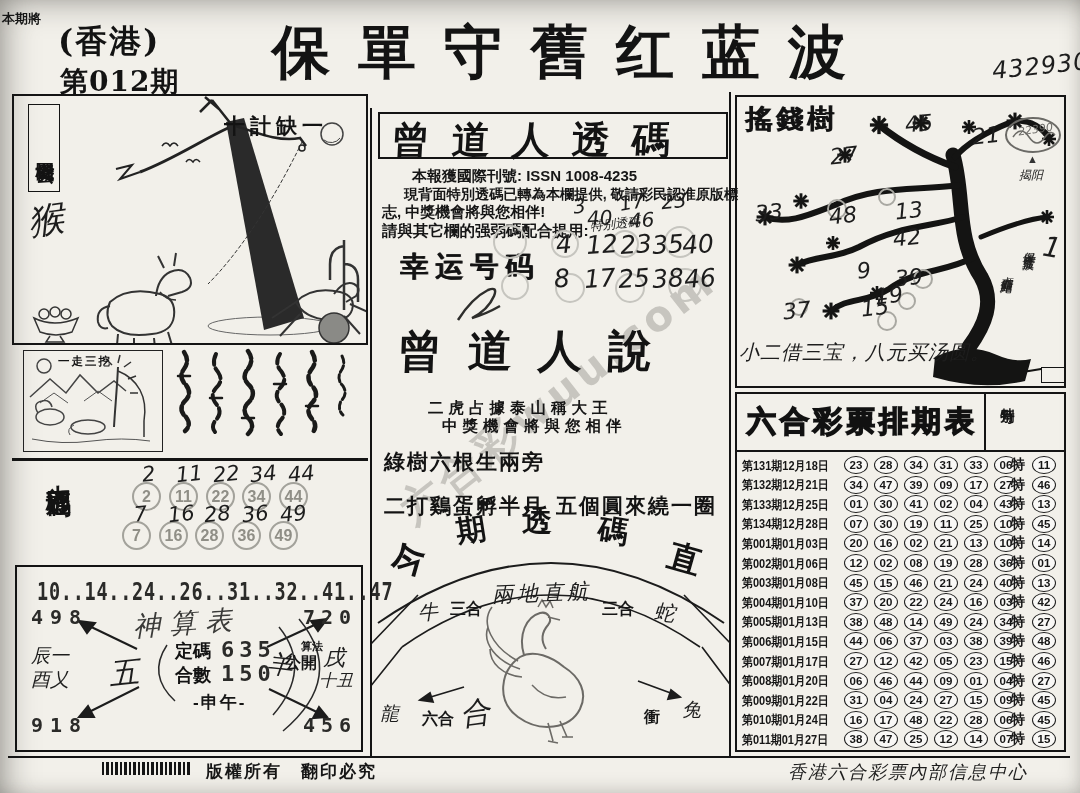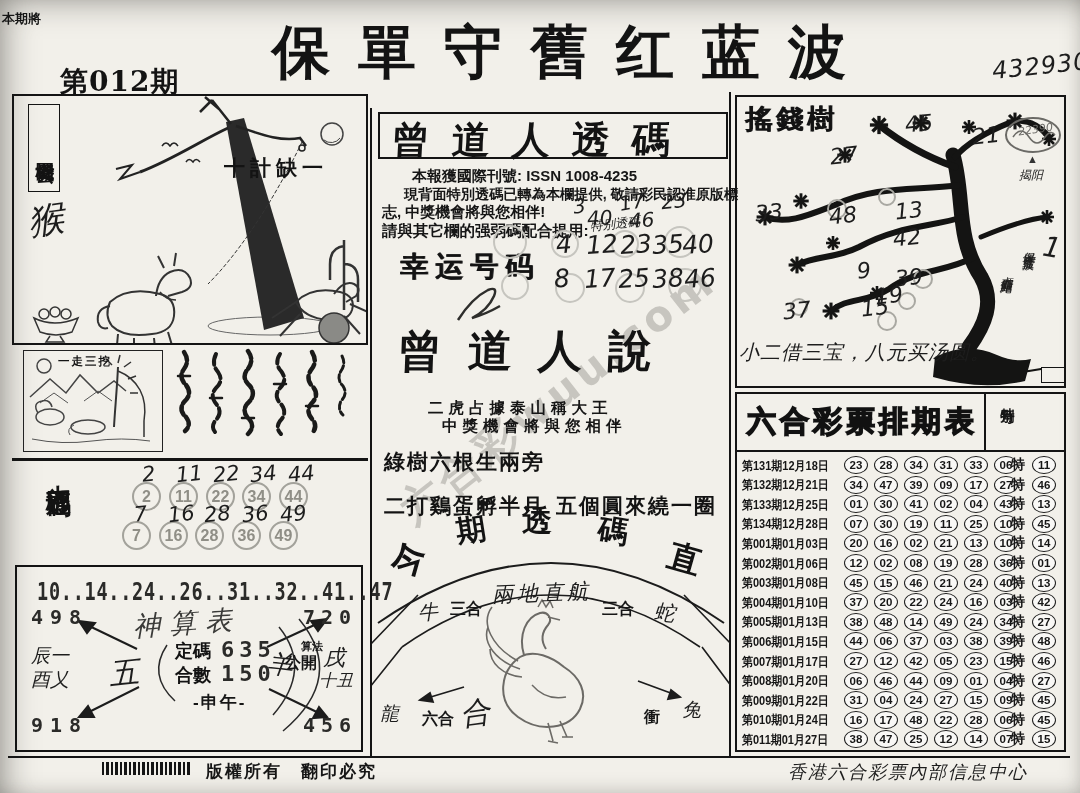--- a/index.html
+++ b/index.html
@@ -21,20 +21,21 @@
       font:bold 16px "Liberation Sans",sans-serif;line-height:25px;text-align:center;}
   .wm{color:rgba(116,114,108,.34);font-family:"DejaVu Sans",sans-serif;font-weight:bold;}
   svg{display:block;}
 </style>
 </head>
 <body>
 
 <div id="page">
 
   <div class="abs hei nowrap" style="left:2px;top:10px;font-size:13px;">本期將</div>
+  <div class="abs brush nowrap" style="left:58px;top:20px;font-size:32px;letter-spacing:2px;">(香港)</div>
   <div class="abs brush nowrap" style="left:60px;top:63px;font-size:28px;letter-spacing:1px;">第012期</div>
   <div class="abs brush nowrap" style="left:272px;top:14px;font-size:58px;letter-spacing:28px;">保單守舊红蓝波</div>
   <div class="abs hw nowrap" style="left:992px;top:52px;font-size:24px;transform:rotate(-6deg);letter-spacing:1px;">432930</div>
 
   <div class="abs wm nowrap" style="left:388px;top:492px;font-size:42px;letter-spacing:5px;transform:rotate(-38deg);transform-origin:0 0;">六合彩wuu.com</div>
 
   <div class="abs box" style="left:12px;top:94px;width:356px;height:251px;">
     <svg class="abs" style="left:0;top:0;" width="352" height="247" viewBox="0 0 352 247">
       <ellipse cx="256" cy="230" rx="62" ry="9" fill="none" stroke="#666" stroke-width="1"></ellipse>
       <path d="M212,26 L230,22 L290,222 L250,234 Z" fill="#2a2a2a"></path>
@@ -68,21 +69,21 @@
       <g stroke="#333" stroke-width="1.5" fill="none">
         <path d="M20,222 q20,10 44,0 l-6,14 q-16,6 -32,0 Z"></path>
         <circle cx="30" cy="218" r="5"></circle>
           <circle cx="41" cy="216" r="5"></circle>
           <circle cx="52" cy="218" r="5"></circle>
         <path d="M36,240 l-4,6 h18 l-4,-6"></path>
       </g>
     </svg>
     <div class="abs brush vtext" style="left:14px;top:8px;width:30px;height:86px;border:1.6px solid #141414;font-size:19px;text-align:center;">玄機圖</div>
     <div class="abs hw" style="left:14px;top:100px;font-size:36px;transform:rotate(-8deg);">猴</div>
-    <div class="abs brush nowrap" style="left:210px;top:16px;font-size:21px;letter-spacing:5px;margin-top:42px;">十計缺一</div>
+    <div class="abs brush nowrap" style="left:210px;top:16px;font-size:21px;letter-spacing:5px;">十計缺一</div>
   </div>
 
   <div class="abs" style="left:23px;top:350px;width:140px;height:102px;border:1.6px solid #222;box-sizing:border-box;">
     <svg class="abs" style="left:0;top:0;" width="136" height="98" viewBox="0 0 136 98">
       <circle cx="20" cy="15" r="7" fill="none" stroke="#444" stroke-width="1.5"></circle>
       <path d="M6,46 L26,28 L42,42 L56,24 L74,42 L90,30 L102,40" stroke="#444" stroke-width="1.5" fill="none"></path>
       <path d="M16,52 L30,42 L44,52 M60,50 L74,40 L88,50" stroke="#555" stroke-width="1" fill="none"></path>
       <path d="M94,16 C93,38 91,58 90,76" stroke="#333" stroke-width="2" fill="none"></path>
       <path d="M94,20 C114,28 124,46 120,70 L120,86" stroke="#333" stroke-width="1.5" fill="none"></path>
       <path d="M88,14 l-6,-6 M94,12 l2,-8 M100,16 l7,-5 M104,28 l8,-3 M106,42 l8,0" stroke="#333" stroke-width="1.5"></path>

